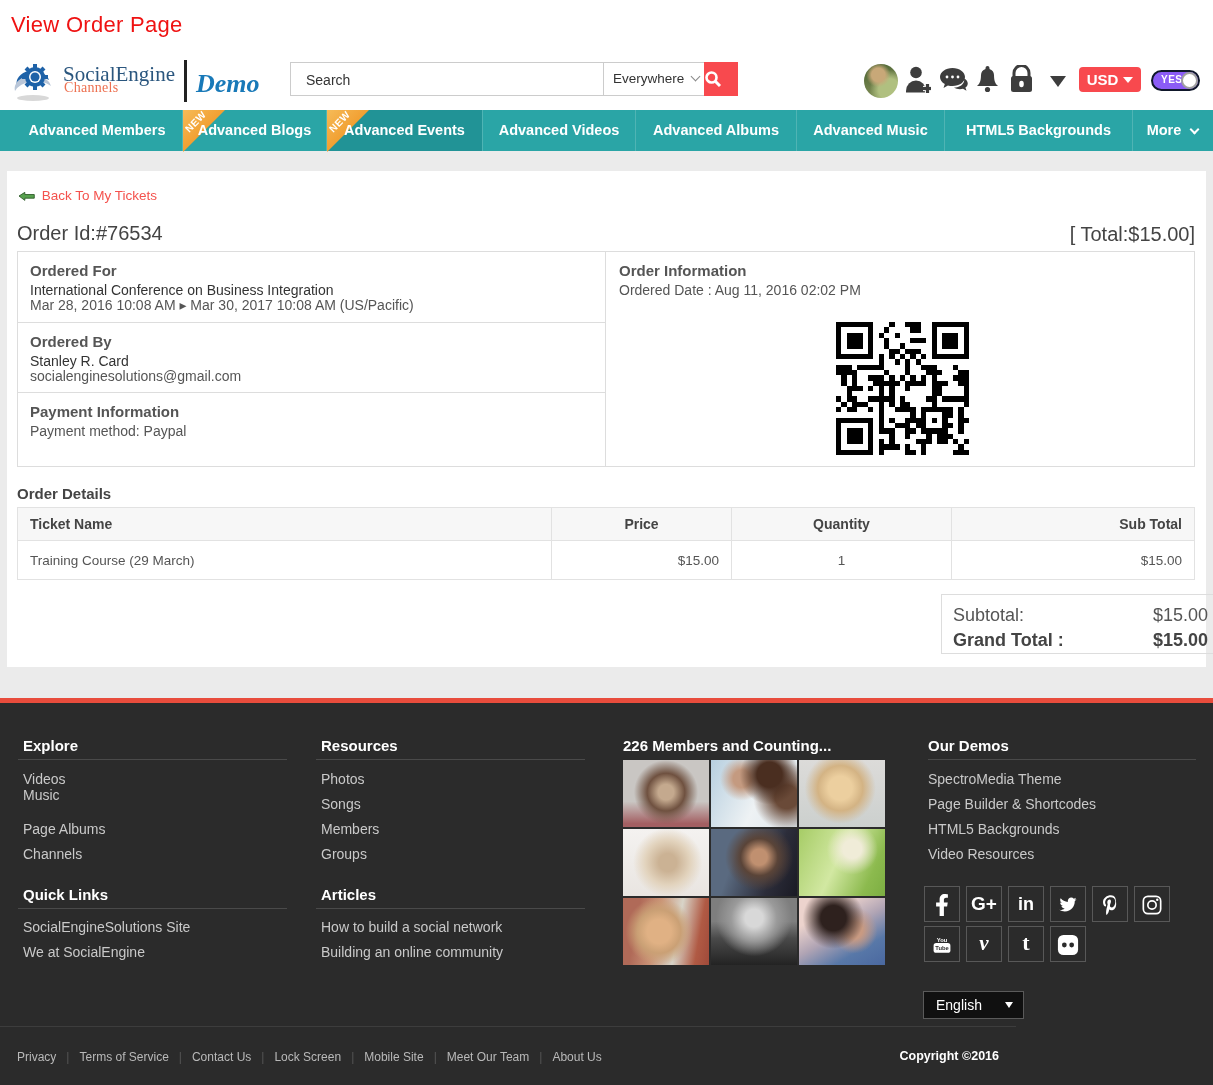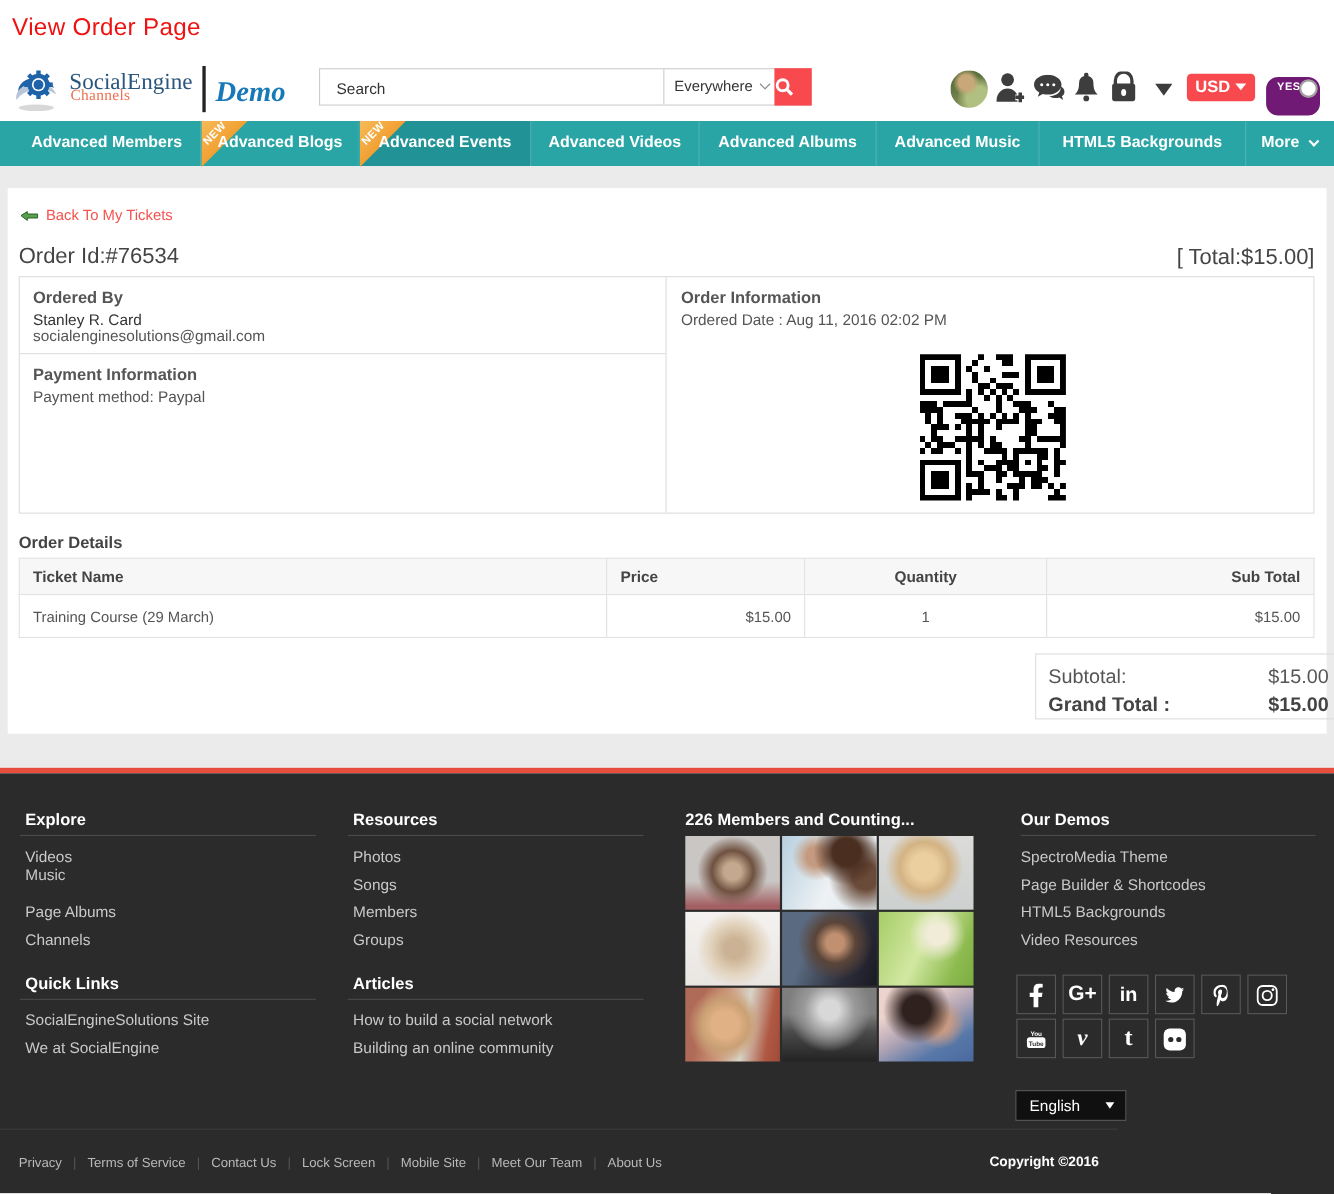--- a/index.html
+++ b/index.html
@@ -14,21 +14,21 @@
 .ldiv{position:absolute;left:184px;top:60px;width:3px;height:42px;background:#222}
 .demo{position:absolute;left:196px;top:69px;font-family:"Liberation Serif",serif;font-style:italic;font-weight:bold;font-size:26px;color:#1879b8}
 .search{position:absolute;left:290px;top:62px;width:447px;height:34px;border:1px solid #ccc;background:#fff}
 .search .ph{position:absolute;left:15px;top:9px;font-size:14px;color:#333}
 .search .ew{position:absolute;left:312px;top:0;width:101px;height:32px;border-left:1px solid #ccc;font-size:13.5px;color:#333;line-height:32px;padding-left:9px}
 .sbtn{position:absolute;left:413px;top:-1px;width:34px;height:34px;background:#f8494e;border:0}
 .avatar{position:absolute;left:864px;top:64px;width:34px;height:34px;border-radius:50%;background:radial-gradient(circle at 42% 32%,#c8a878 0 22%,rgba(0,0,0,0) 40%),radial-gradient(circle at 75% 75%,#b0c080 0 30%,rgba(0,0,0,0) 55%),linear-gradient(160deg,#45602f,#6f7f4a 55%,#8a9a60)}
 .hic{position:absolute;top:68px}
 .usd{position:absolute;left:1079px;top:67px;width:62px;height:25px;border-radius:4px;background:#f8494e;color:#fff;font-size:15px;font-weight:bold;text-align:center;line-height:25px}
 .usd .uc{display:inline-block;width:0;height:0;border-left:5px solid transparent;border-right:5px solid transparent;border-top:6px solid #ffffff;margin-left:5px;vertical-align:middle;margin-top:-2px}
-.tog{position:absolute;left:1151px;top:70px;width:49px;height:35px;border-radius:11px;background:#701a75;border:2px solid #701a75}
+.tog{position:absolute;left:1151px;top:70px;width:49px;height:21px;border-radius:11px;background:#8b5cf6;border:2px solid #0f172a}
 .tog .yes{position:absolute;left:8px;top:2px;font-size:10px;font-weight:bold;color:#fff;letter-spacing:.5px}
 .tog .knob{position:absolute;right:0px;top:0px;width:17px;height:17px;border-radius:50%;background:#fff;border:2px solid #a0a0a0;box-sizing:border-box}
 
 #nav{position:absolute;left:0;top:110px;width:1213px;height:41px;background:#2aa5a6;display:flex}
 #nav .tab{position:relative;height:41px;line-height:41px;text-align:center;color:#fff;font-size:14.5px;font-weight:bold;border-right:1px solid #4fb4b4;white-space:nowrap}
 #nav .tab i{font-style:normal;position:relative;z-index:2}
 .chev{display:inline-block;width:7px;height:7px;border-right:2px solid #fff;border-bottom:2px solid #fff;transform:rotate(45deg);vertical-align:2px;margin-left:6px}
 .chev.g{border-color:#888;width:7px;height:7px;border-width:1.5px;vertical-align:3px}
 #nav .tab.active{background:#219396}
 .newb{position:absolute;left:0;top:0;width:42px;height:42px;z-index:1}
@@ -157,20 +157,25 @@
   </div>
   <div id="main">
     <div class="card">
       <div class="back"><svg width="16" height="10" viewBox="0 0 22 12" style="vertical-align:-1px;margin-right:3px">
             <path d="M8 1 L8 4 L21 4 L21 9 L8 9 L8 12 L0 6z" fill="#57a14e" stroke="#2a5826" stroke-width="1.2"></path>
           </svg> Back To My Tickets</div>
       <div class="oid">Order Id:#76534</div>
       <div class="ototal">[ Total:$15.00]</div>
       <div class="ibox">
         <div class="lcol">
+          <div class="irow" style="height:71px">
+            <div class="ih">Ordered For</div>
+            <div class="il">International Conference on Business Integration</div>
+            <div class="il2">Mar 28, 2016 10:08 AM ▸ Mar 30, 2017 10:08 AM (US/Pacific)</div>
+          </div>
           <div class="irow" style="height:70px">
             <div class="ih">Ordered By</div>
             <div class="il">Stanley R. Card</div>
             <div class="il2">socialenginesolutions@gmail.com</div>
           </div>
           <div class="irow last" style="height:73px">
             <div class="ih">Payment Information</div>
             <div class="il2">Payment method: Paypal</div>
           </div>
         </div>
@@ -182,21 +187,21 @@
         </div>
         <div class="qr"><svg width="133" height="133" viewBox="0 0 25 25" shape-rendering="crispEdges">
               <path fill="#000" d="M0 0h7v1h-7zM10 0h1v1h-1zM13 0h3v1h-3zM18 0h7v1h-7zM0 1h1v1h-1zM6 1h1v1h-1zM9 1h1v1h-1zM14 1h2v1h-2zM18 1h1v1h-1zM24 1h1v1h-1zM0 2h1v1h-1zM2 2h3v1h-3zM6 2h1v1h-1zM8 2h1v1h-1zM11 2h1v1h-1zM18 2h1v1h-1zM20 2h3v1h-3zM24 2h1v1h-1zM0 3h1v1h-1zM2 3h3v1h-3zM6 3h1v1h-1zM9 3h1v1h-1zM14 3h3v1h-3zM18 3h1v1h-1zM20 3h3v1h-3zM24 3h1v1h-1zM0 4h1v1h-1zM2 4h3v1h-3zM6 4h1v1h-1zM9 4h1v1h-1zM12 4h1v1h-1zM18 4h1v1h-1zM20 4h3v1h-3zM24 4h1v1h-1zM0 5h1v1h-1zM6 5h1v1h-1zM10 5h2v1h-2zM13 5h3v1h-3zM18 5h1v1h-1zM24 5h1v1h-1zM0 6h7v1h-7zM8 6h1v1h-1zM10 6h1v1h-1zM12 6h1v1h-1zM14 6h1v1h-1zM16 6h1v1h-1zM18 6h7v1h-7zM8 7h1v1h-1zM11 7h1v1h-1zM13 7h1v1h-1zM15 7h1v1h-1zM0 8h3v1h-3zM4 8h5v1h-5zM13 8h1v1h-1zM16 8h3v1h-3zM22 8h1v1h-1zM0 9h4v1h-4zM9 9h1v1h-1zM13 9h1v1h-1zM17 9h3v1h-3zM23 9h2v1h-2zM1 10h1v1h-1zM3 10h1v1h-1zM6 10h3v1h-3zM10 10h1v1h-1zM12 10h1v1h-1zM14 10h1v1h-1zM16 10h1v1h-1zM18 10h1v1h-1zM22 10h3v1h-3zM1 11h1v1h-1zM3 11h1v1h-1zM7 11h5v1h-5zM13 11h4v1h-4zM18 11h3v1h-3zM23 11h2v1h-2zM2 12h3v1h-3zM6 12h1v1h-1zM8 12h1v1h-1zM10 12h1v1h-1zM13 12h1v1h-1zM18 12h2v1h-2zM24 12h1v1h-1zM2 13h1v1h-1zM8 13h1v1h-1zM10 13h1v1h-1zM18 13h2v1h-2zM24 13h1v1h-1zM0 14h1v1h-1zM2 14h2v1h-2zM6 14h5v1h-5zM12 14h1v1h-1zM17 14h2v1h-2zM20 14h5v1h-5zM1 15h1v1h-1zM3 15h3v1h-3zM8 15h1v1h-1zM10 15h1v1h-1zM12 15h2v1h-2zM18 15h1v1h-1zM24 15h1v1h-1zM0 16h1v1h-1zM2 16h2v1h-2zM6 16h1v1h-1zM8 16h1v1h-1zM11 16h4v1h-4zM16 16h6v1h-6zM23 16h1v1h-1zM8 17h1v1h-1zM14 17h1v1h-1zM16 17h1v1h-1zM20 17h2v1h-2zM23 17h1v1h-1zM0 18h7v1h-7zM8 18h1v1h-1zM10 18h1v1h-1zM13 18h4v1h-4zM18 18h1v1h-1zM20 18h1v1h-1zM23 18h2v1h-2zM0 19h1v1h-1zM6 19h1v1h-1zM8 19h1v1h-1zM11 19h3v1h-3zM15 19h2v1h-2zM20 19h2v1h-2zM23 19h1v1h-1zM0 20h1v1h-1zM2 20h3v1h-3zM6 20h1v1h-1zM8 20h3v1h-3zM13 20h2v1h-2zM16 20h5v1h-5zM23 20h1v1h-1zM0 21h1v1h-1zM2 21h3v1h-3zM6 21h1v1h-1zM10 21h1v1h-1zM13 21h1v1h-1zM17 21h1v1h-1zM19 21h3v1h-3zM0 22h1v1h-1zM2 22h3v1h-3zM6 22h1v1h-1zM8 22h1v1h-1zM10 22h1v1h-1zM15 22h3v1h-3zM19 22h2v1h-2zM22 22h1v1h-1zM24 22h1v1h-1zM0 23h1v1h-1zM6 23h1v1h-1zM8 23h4v1h-4zM13 23h1v1h-1zM16 23h1v1h-1zM23 23h1v1h-1zM0 24h7v1h-7zM8 24h1v1h-1zM13 24h2v1h-2zM16 24h1v1h-1zM22 24h3v1h-3z"></path>
             </svg></div>
       </div>
       <div class="odh">Order Details</div>
       <table class="od">
         <tbody>
             <tr>
               <th style="width:534px;text-align:left">Ticket Name</th>
-              <th style="width:180px;text-align:left">Price</th>
+              <th style="width:180px;text-align:center">Price</th>
               <th style="width:220px;text-align:center">Quantity</th>
               <th style="text-align:right">Sub Total</th>
             </tr>
         <tr>
               <td style="text-align:left">Training Course (29 March)</td>
               <td style="text-align:right">$15.00</td>
               <td style="text-align:center">1</td>
               <td style="text-align:right">$15.00</td>
             </tr>
       </tbody>

